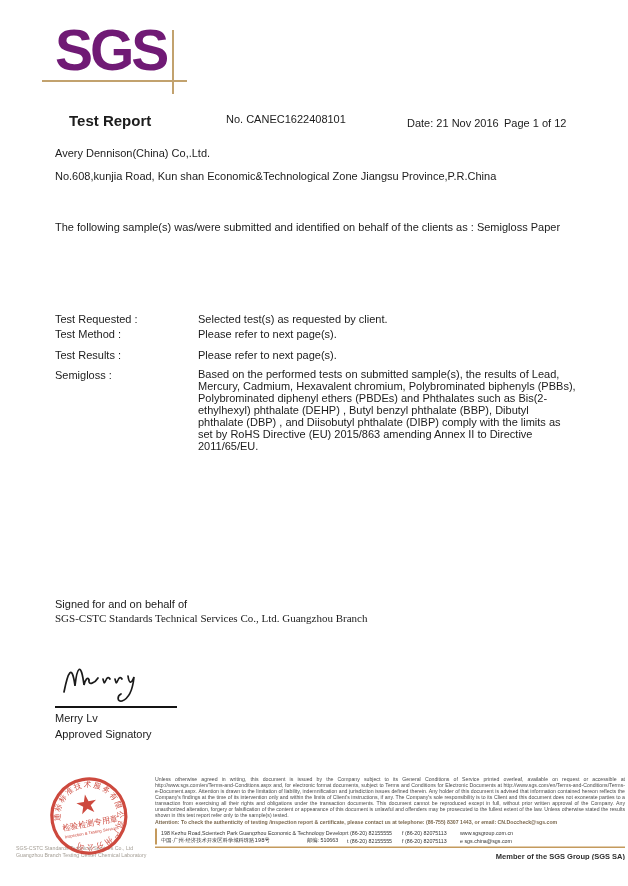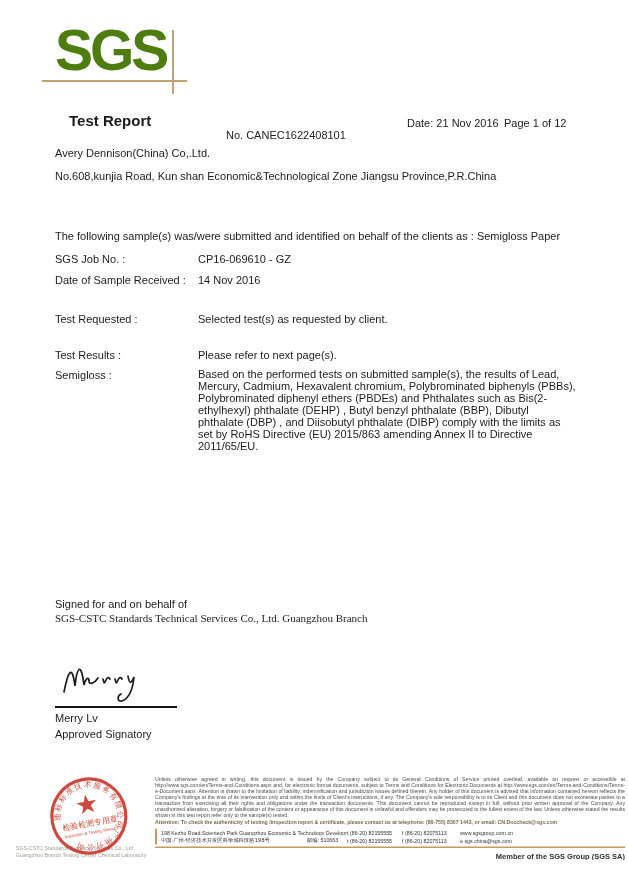--- a/index.html
+++ b/index.html
@@ -5,33 +5,33 @@
   html,body { margin:0; padding:0; background:#e8e8e8; }
   .page {
     position:relative; width:628px; height:886px; margin:0 auto;
     background:#ffffff; overflow:hidden;
     font-family:"Liberation Sans","DejaVu Sans",sans-serif; color:#1c1c1c;
   }
   .abs { position:absolute; }
   .t11 { font-size:11px; line-height:14px; white-space:nowrap; }
 
   
-  .sgs-logo { left:55px; top:20px; font-size:57px; font-weight:bold; color:#4d7c0f;
+  .sgs-logo { left:55px; top:20px; font-size:57px; font-weight:bold; color:#701a75;
               letter-spacing:-3px; line-height:60px; }
   .h-rule  { left:42px; top:80px; width:145px; height:2px; background:#c2a26e; }
   .v-rule  { left:172px; top:30px; width:2px; height:64px; background:#c2a26e; }
   .doc-title { left:69px; top:112px; font-size:15px; font-weight:bold; white-space:nowrap; }
-  .report-no { left:226px; top:128px; }
+  .report-no { left:226px; top:112px; }
   .hdr-date  { left:407px; top:116px; }
   .hdr-page  { left:504px; top:116px; }
 
   
   .client-name    { left:55px; top:146px; }
   .client-address { left:55px; top:169px; }
-  .sample-statement { left:55px; top:229px; }
+  .sample-statement { left:55px; top:220px; }
 
   
   .field-row { position:absolute; left:55px; font-size:11px; white-space:nowrap; }
   .f-label { display:inline-block; width:143px; }
 
   
   .conclusion-label { left:55px; top:368px; }
   .conclusion-text  { left:198px; top:368px; width:378px; font-size:11px;
                       line-height:12px; white-space:normal; }
 
@@ -79,28 +79,25 @@
   <div class="abs doc-title">Test Report</div>
   <div class="abs t11 report-no">No. CANEC1622408101</div>
   <div class="abs t11 hdr-date">Date: 21 Nov 2016</div>
   <div class="abs t11 hdr-page">Page 1 of 12</div>
 
   <div class="abs t11 client-name">Avery Dennison(China) Co,.Ltd.</div>
   <div class="abs t11 client-address">No.608,kunjia Road, Kun shan Economic&amp;Technological Zone Jiangsu Province,P.R.China</div>
 
   <div class="abs t11 sample-statement">The following sample(s) was/were submitted and identified on behalf of the clients as : Semigloss Paper</div>
 
-  <div class="field-row" style="top:253px">
-    <span class="f-label">SGS Job No. :</span><span class="f-value">CP16-069610 - GZ</span>
-  </div>
-  <div class="field-row" style="top:274px">
-    <span class="f-label">Date of Sample Received :</span><span class="f-value">14 Nov 2016</span>
-  </div>
   <div class="field-row" style="top:313px">
     <span class="f-label">Test Requested :</span><span class="f-value">Selected test(s) as requested by client.</span>
+  </div>
+  <div class="field-row" style="top:328px">
+    <span class="f-label">Test Method :</span><span class="f-value">Please refer to next page(s).</span>
   </div>
   <div class="field-row" style="top:349px">
     <span class="f-label">Test Results :</span><span class="f-value">Please refer to next page(s).</span>
   </div>
 
   <div class="abs t11 conclusion-label">Semigloss :</div>
   <div class="abs conclusion-text">Based on the performed tests on submitted sample(s), the results of Lead, Mercury, Cadmium, Hexavalent chromium, Polybrominated biphenyls (PBBs), Polybrominated diphenyl ethers (PBDEs) and Phthalates such as Bis(2-ethylhexyl) phthalate (DEHP) , Butyl benzyl phthalate (BBP), Dibutyl phthalate (DBP) , and Diisobutyl phthalate (DIBP) comply with the limits as set by RoHS Directive (EU) 2015/863 amending Annex II to Directive 2011/65/EU.</div>
 
   <div class="abs t11 sig-intro1">Signed for and on behalf of</div>
   <div class="abs t11 sig-intro2">SGS-CSTC Standards Technical Services Co., Ltd. Guangzhou Branch</div>

